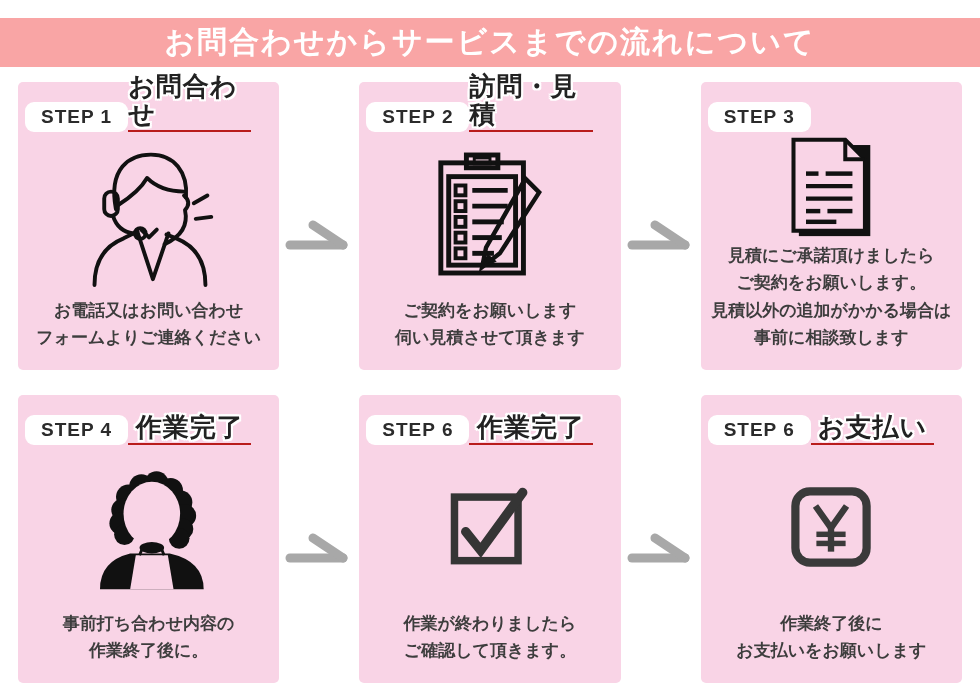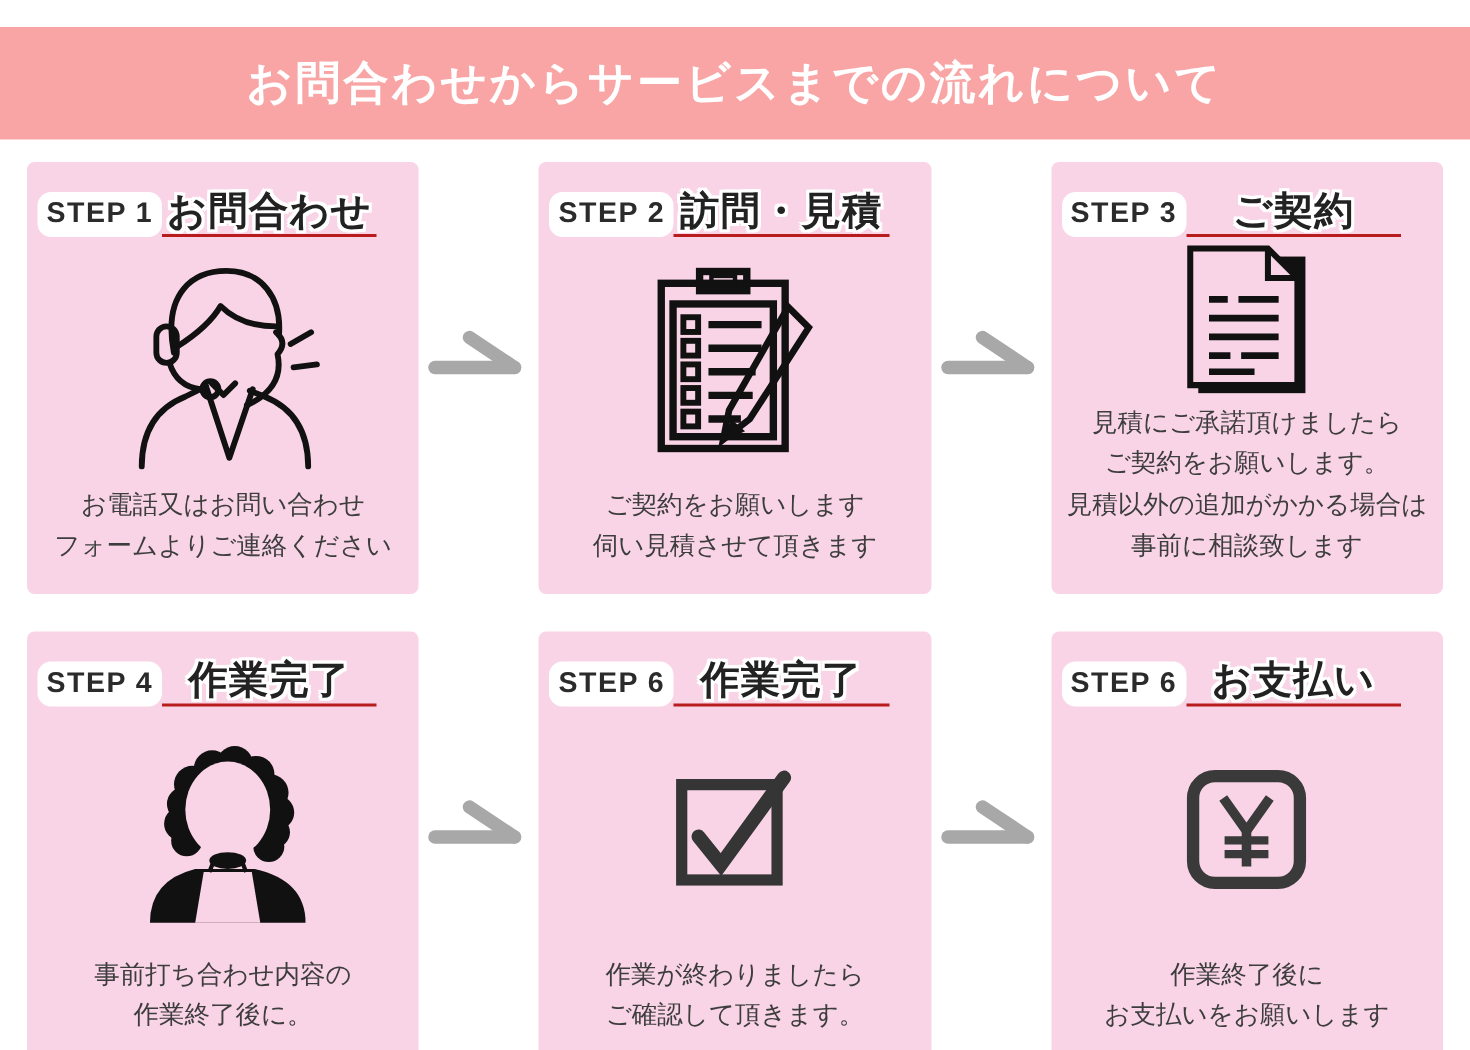--- a/index.html
+++ b/index.html
@@ -1,56 +1,56 @@
 <!DOCTYPE html>
 <html><head>
 <meta charset="utf-8">
 <style>
   html,body { margin:0; padding:0; background:#ffffff; }
   .page {
     position:relative; width:980px; height:700px; background:#ffffff;
     font-family:"Liberation Sans", sans-serif; overflow:hidden;
   }
   .header {
-    margin:18px 0 0 0; height:75px; background:#f9a5a5;
+    margin:18px 0 0 0; height:49px; background:#f9a5a5;
     display:flex; align-items:center; justify-content:center;
   }
   .header-title {
     color:#ffffff; font-size:30px; font-weight:700; letter-spacing:2px;
     font-family:"Liberation Serif", serif;
   }
   .grid {
     margin-top:15px; padding:0 18px;
     display:grid; grid-template-columns:repeat(3,1fr);
     column-gap:80px; row-gap:25px;
   }
   .card {
     background:#f9d4e6; border-radius:5px; height:288px;
     display:flex; flex-direction:column;
   }
   .card-head { display:flex; align-items:flex-end; margin:16px 28px 0 7px; height:34px; }
   .step-box {
     background:#ffffff; border-radius:9px; height:30px;
     display:flex; align-items:center; justify-content:center;
-    padding:0 6px; flex:0 0 auto;
+    padding:0 16px; flex:0 0 auto;
   }
   .step-label { font-size:19px; font-weight:700; letter-spacing:1px; color:#2b2b2b; }
   .title-wrap {
     flex:1; height:100%; border-bottom:2px solid #b91c1c;
     display:flex; justify-content:center; align-items:flex-end; padding-bottom:1px;
   }
   .card-title {
     font-size:26px; font-weight:700; color:#222222; line-height:1.1; letter-spacing:1px;
     text-shadow:-2px 0 0 #fff, 2px 0 0 #fff, 0 -2px 0 #fff, 0 2px 0 #fff,
                 -2px -2px 0 #fff, 2px 2px 0 #fff, -2px 2px 0 #fff, 2px -2px 0 #fff;
   }
   .icon-area { flex:1; display:flex; align-items:center; justify-content:center; }
   .card-desc {
     text-align:center; font-size:17px; line-height:1.62; color:#3d3d3d;
-    white-space:pre-line; margin:0 6px 18px 6px; font-weight:400;
+    white-space:pre-line; margin:0 6px 18px 6px; font-weight:700;
   }
   .arrow { position:absolute; width:72px; height:48px; }
   .arrow-r1c1 { left:283px; top:210px; }
   .arrow-r1c2 { left:625px; top:210px; }
   .arrow-r2c1 { left:283px; top:523px; }
   .arrow-r2c2 { left:625px; top:523px; }
 </style>
 </head>
 <body>
 
@@ -126,23 +126,20 @@
       </div>
       <div class="card-desc">ご契約をお願いします
 伺い見積させて頂きます</div>
     </div>
 
     <div class="card">
       <div class="card-head">
         <div class="step-box">
           <span class="step-label">STEP 3</span>
         </div>
-        <div class="title-wrap">
-          <span class="card-title">ご契約</span>
-        </div>
       </div>
       <div class="icon-area">
         <svg width="100" height="110" viewBox="0 0 112 122">
           <rect x="20" y="14" width="80" height="102" fill="#111111"></rect>
           <path d="M 14 8 L 72 8 L 94 30 L 94 110 L 14 110 Z" fill="#f9d4e6" stroke="#111111" stroke-width="4.5" stroke-linejoin="miter"></path>
           <path d="M 72 8 L 72 30 L 94 30" fill="none" stroke="#111111" stroke-width="4.5"></path>
           <g stroke="#111111" stroke-width="5" fill="none">
             <path d="M 28 46 H 42"></path>
               <path d="M 50 46 H 80"></path>
             <path d="M 28 60 H 80"></path>

